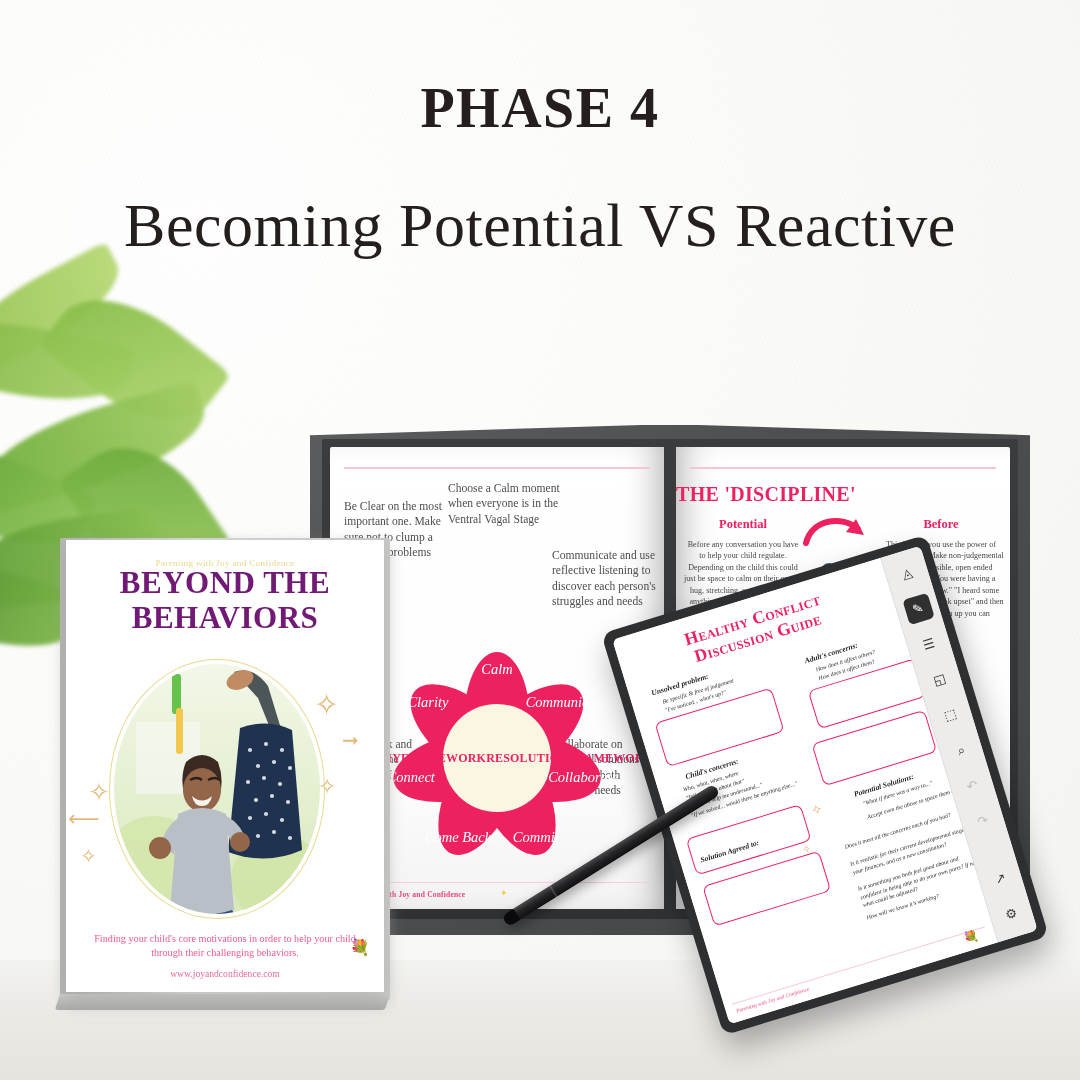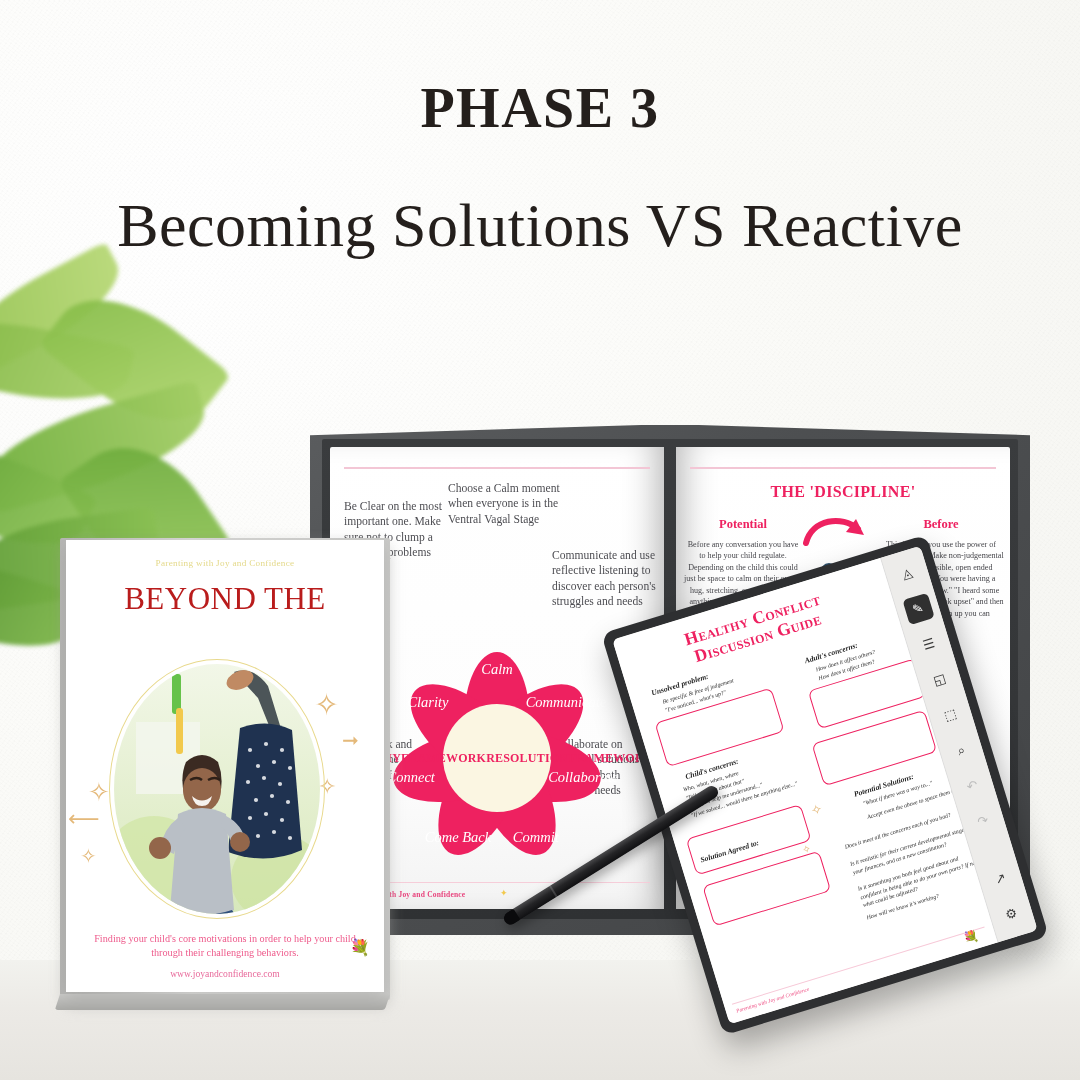--- a/index.html
+++ b/index.html
@@ -102,22 +102,22 @@
     background:#fbf6e2;
     display:flex; flex-direction:row; align-items:center; justify-content:center;
     color:#ee2160; font-weight:700; font-size:12px; line-height:1.22; letter-spacing:.2px;
     text-align:center;
   }
 
   .desc{ position:absolute; font-size:11.6px; line-height:1.33; color:#4d4d52; }
 
   
   .disc-title{
-    position:absolute; left:0; right:0; top:36px; text-align:center;
-    color:#ee2160; font-weight:700; font-size:16px; letter-spacing:.3px;
+    position:absolute; left:0; right:0; top:36px; 
+    color:#ee2160; font-weight:700; font-size:20px; letter-spacing:.3px;
   }
   .sub-h{ position:absolute; color:#ee2160; font-weight:700; font-size:12.5px; }
   .body-c{ position:absolute; font-size:8.1px; line-height:1.42; color:#46464b; text-align:center; }
   .arrow-curve{ position:absolute; left:126px; top:66px; width:66px; height:40px; }
   .illus{ position:absolute; left:120px; top:104px; width:86px; height:66px; }
 
   
   .cover-wrap{ position:absolute; left:60px; top:538px; width:330px; height:470px; }
   .cover-shadow{
     position:absolute; left:6px; top:8px; width:322px; height:460px;
@@ -137,22 +137,22 @@
     position:absolute; left:0; top:456px; width:330px; height:16px;
     background:linear-gradient(180deg,#c9c9c7,#a9a9a6);
     border-radius:0 0 3px 3px;
     transform: skewX(-18deg); transform-origin: left top;
   }
   .cover-kicker{
     position:absolute; left:0; right:0; top:18px; text-align:center;
     color:#e4d98a; font-size:9.2px; letter-spacing:.3px;
   }
   .cover-title{
-    position:absolute; left:0; right:0; top:42px; text-align:center;
-    color:#b91c1c; font-weight:400; font-size:31px; line-height:1.12; letter-spacing:.5px;
+    position:absolute; left:0; right:0; top:26px; text-align:center;
+    color:#701a75; font-weight:700; font-size:31px; line-height:1.12; letter-spacing:.5px;
   }
   .cover-photo{
     position:absolute; left:48px; top:124px; width:206px; height:250px;
     border-radius:103px/125px; overflow:hidden;
     outline:1.5px solid #e8d98c; outline-offset:4px;
   }
   .cover-tag{
     position:absolute; left:22px; right:22px; top:392px; text-align:center;
     color:#ee5a8b; font-size:10.2px; line-height:1.42;
   }
@@ -229,22 +229,22 @@
   <div class="leaf" style="left:10px;top:10px;width:180px;height:62px;transform:rotate(-28deg);background:linear-gradient(110deg,#93c24f,#b9d978);"></div>
   <div class="leaf" style="left:-20px;top:56px;width:210px;height:70px;transform:rotate(12deg);background:linear-gradient(100deg,#7fb541,#a8d06a);"></div>
   <div class="leaf" style="left:110px;top:42px;width:170px;height:96px;transform:rotate(38deg);background:linear-gradient(120deg,#84bb46,#b2d771);"></div>
   <div class="leaf" style="left:40px;top:140px;width:230px;height:74px;transform:rotate(-16deg);background:linear-gradient(95deg,#6fae3b,#a3cd65);"></div>
   <div class="leaf" style="left:-40px;top:186px;width:190px;height:78px;transform:rotate(24deg);background:linear-gradient(105deg,#5f9f34,#8fc457);"></div>
   <div class="leaf" style="left:130px;top:188px;width:150px;height:110px;transform:rotate(56deg);background:linear-gradient(120deg,#6aa93a,#9acb5f);"></div>
   <div class="leaf" style="left:20px;top:250px;width:200px;height:80px;transform:rotate(-8deg);background:linear-gradient(95deg,#5c9a33,#8ac053);"></div>
   <div class="leaf" style="left:-30px;top:300px;width:170px;height:72px;transform:rotate(18deg);background:linear-gradient(100deg,#4f8c2c,#7fb84a);"></div>
 </div>
 
-<div class="phase-label">PHASE 3</div>
-<div class="phase-title">Becoming Solutions VS Reactive</div>
+<div class="phase-label">PHASE 4</div>
+<div class="phase-title">Becoming Potential VS Reactive</div>
 
 <div class="book-wrap">
   <div class="book-cover"></div>
   <div class="book-inner"></div>
 
   <div class="page page-left">
     <div class="page-rule"></div>
 
     <div class="desc" style="left:14px;top:52px;width:112px;">Be Clear on the most important one. Make sure not to clump a bunch of problems together.</div>
     <div class="desc" style="left:118px;top:34px;width:112px;">Choose a Calm moment when everyone is in the Ventral Vagal Stage</div>
@@ -328,20 +328,21 @@
 <div class="cover-wrap">
   <div class="cover-shadow"></div>
   <div class="cover-edge"></div>
   <div class="cover-base"></div>
 
   <div class="cover-face">
     <div class="cover-kicker">Parenting with Joy and Confidence</div>
 
     <div class="cover-title">
       <div>BEYOND THE</div>
+      <div>BEHAVIORS</div>
     </div>
 
     <span class="spark" style="left:248px;top:150px;font-size:30px;">✧</span>
     <span class="spark" style="left:276px;top:190px;font-size:20px;">➞</span>
     <span class="spark" style="left:252px;top:236px;font-size:22px;">✧</span>
     <span class="spark" style="left:22px;top:240px;font-size:26px;">✧</span>
     <span class="spark" style="left:2px;top:268px;font-size:22px;">⟵</span>
     <span class="spark" style="left:14px;top:306px;font-size:20px;">✧</span>
 
     <div class="cover-photo">

